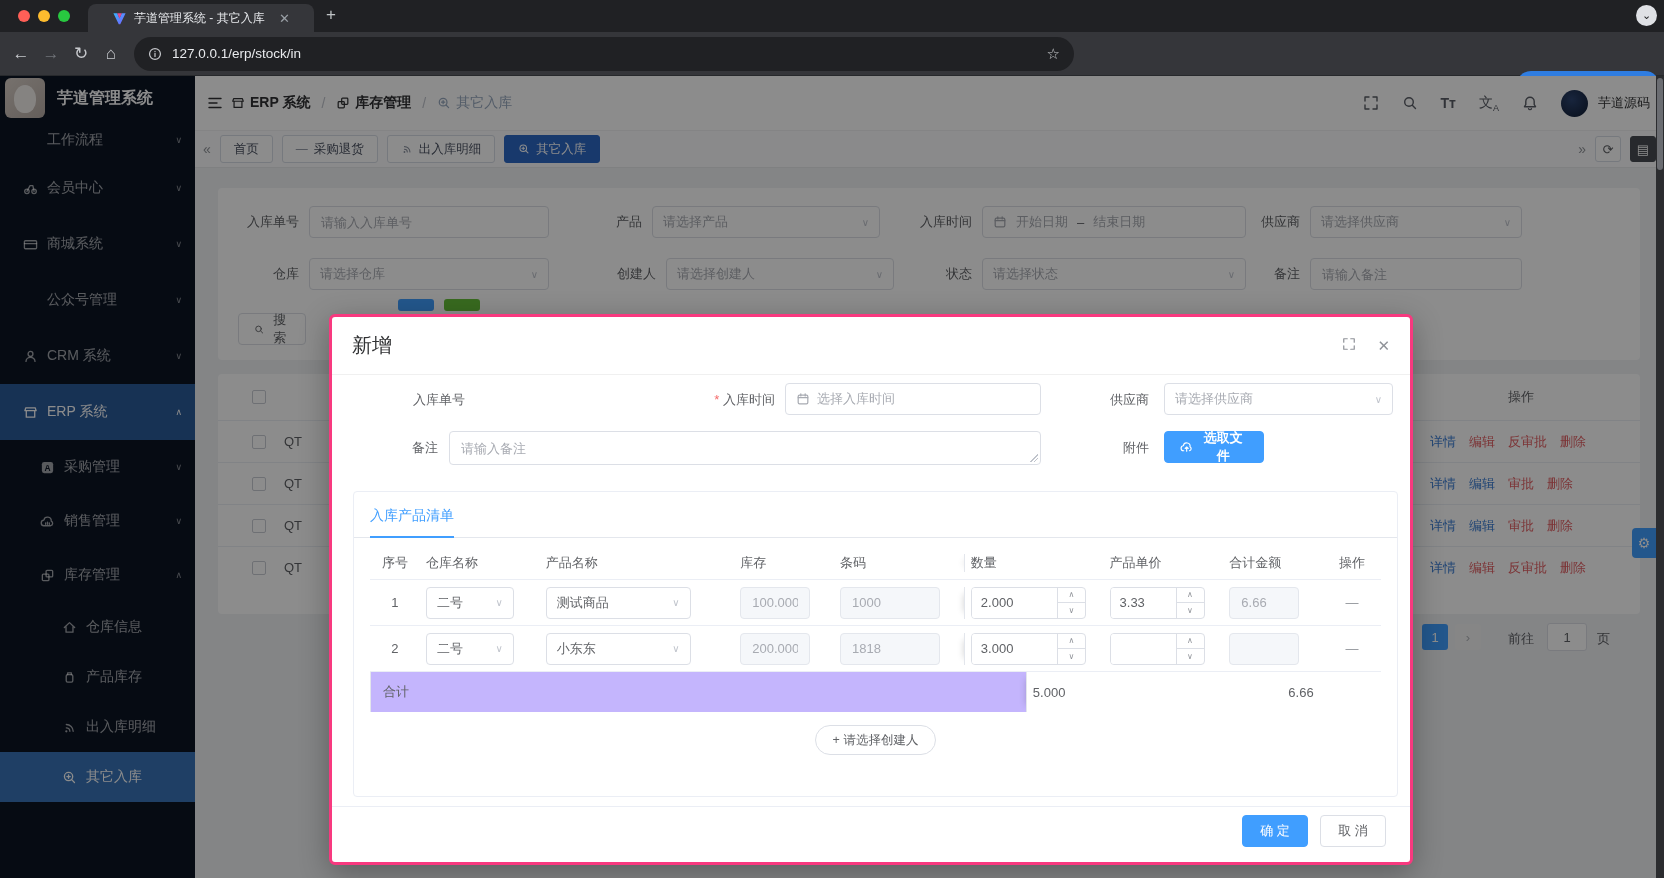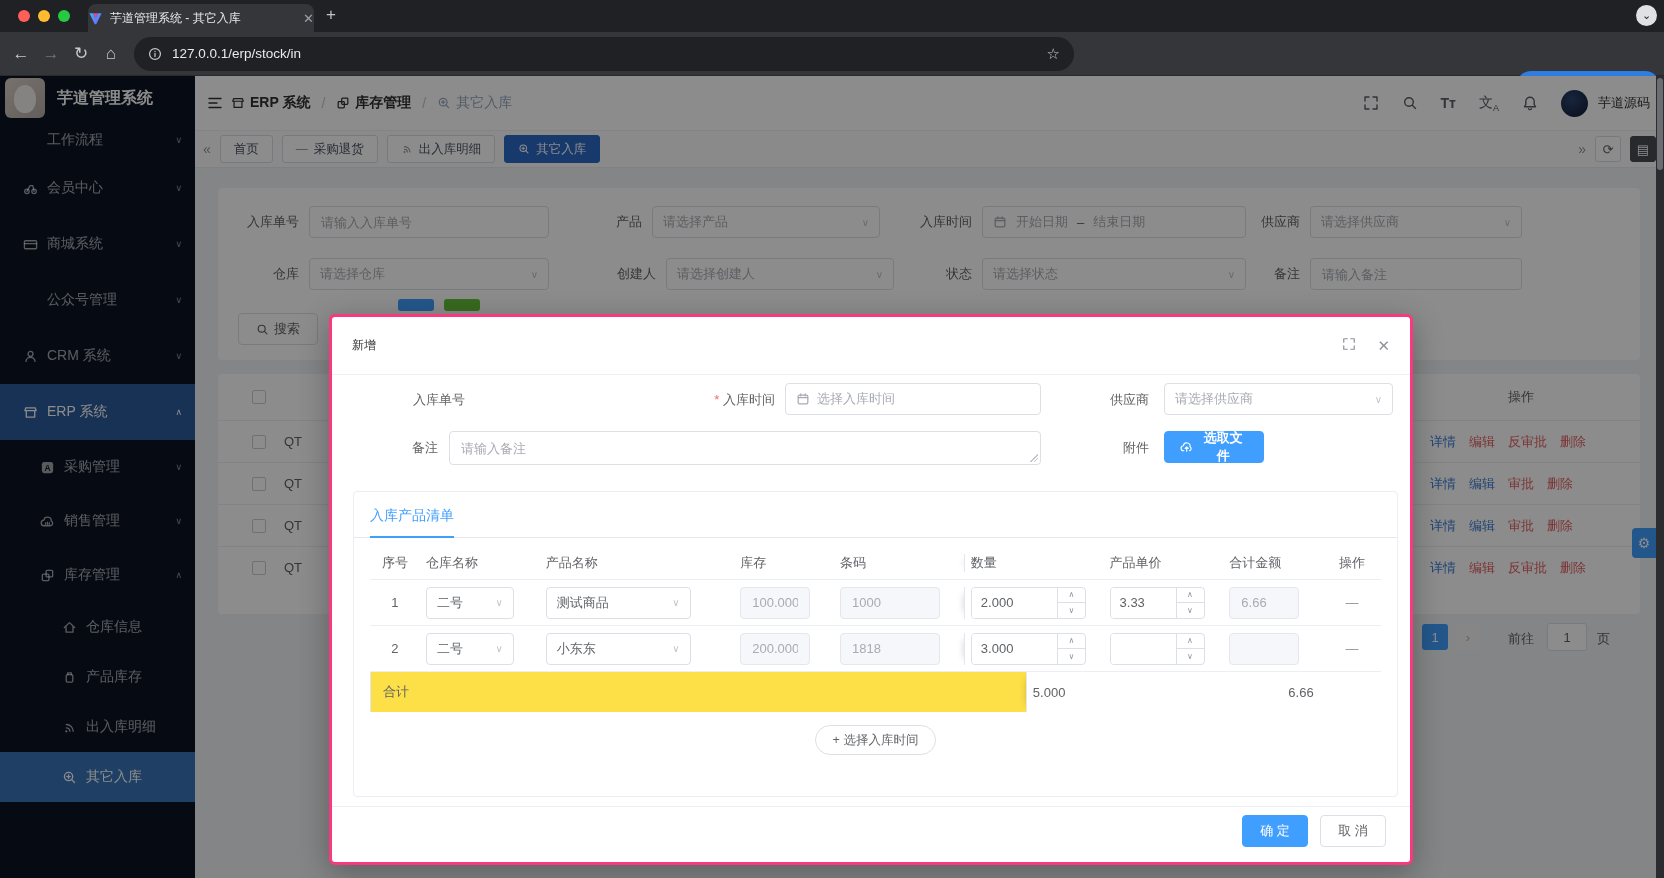--- a/index.html
+++ b/index.html
@@ -6,21 +6,21 @@
   html,body { width:1664px; height:878px; overflow:hidden; background:#202124;
     font-family:"Liberation Sans","DejaVu Sans",sans-serif; }
   .screen { position:relative; width:1664px; height:878px; overflow:hidden; }
   .abs { position:absolute; }
   svg.i { width:15px; height:15px; fill:none; stroke:currentColor; stroke-width:1.4; stroke-linecap:round; stroke-linejoin:round; display:block; }
 
   
   .chrome-top { position:absolute; left:0; top:0; width:1664px; height:32px; background:#202124; }
   .tl { position:absolute; top:10px; width:12px; height:12px; border-radius:50%; }
   .btab { position:absolute; left:88px; top:4px; width:226px; height:28px; background:#35363a;
-    border-radius:8px 8px 0 0; display:flex; align-items:center; padding:0 0; gap:7px; }
+    border-radius:8px 8px 0 0; display:flex; align-items:center; padding:0 24px; gap:7px; }
   .btab-title { flex:1; font-size:12px; color:#e8eaed; white-space:nowrap; overflow:hidden; }
   .btab-x { color:#9aa0a6; font-size:13px; }
   .newtab { position:absolute; left:326px; top:5px; color:#c0c4c6; font-size:17px; }
   .tabsearch { position:absolute; left:1636px; top:5px; width:21px; height:21px; border-radius:50%;
     background:#dfe1e5; color:#202124; font-size:11px; display:flex; align-items:center; justify-content:center; }
   .chrome-bar { position:absolute; left:0; top:32px; width:1664px; height:44px; background:#35363a;
     display:flex; align-items:center; border-bottom:1px solid #27292c; }
   .navic { color:#c6c8cc; font-size:17px; width:30px; text-align:center; }
   .navic.dim { color:#717479; }
   .omni { position:relative; margin-left:8px; width:940px; height:34px; background:#202124; border-radius:17px;
@@ -126,21 +126,21 @@
   .gotoinp { position:absolute; width:40px; height:28px; border:1px solid #dcdfe6; border-radius:3px;
     background:#fff; text-align:center; font-size:13px; color:#606266; outline:none; }
   .gearbtn { position:absolute; width:24px; height:30px; background:#409eff; border-radius:4px 0 0 4px;
     color:#fff; font-size:14px; display:flex; align-items:center; justify-content:center; }
 
   
   .modal { position:absolute; left:329px; top:238px; width:1084px; height:551px; background:#fff;
     border:3px solid #f8397f; border-radius:6px; box-shadow:0 8px 30px rgba(0,0,0,0.3); z-index:50; }
   .m-titlebar { position:absolute; left:0; top:0; right:0; height:58px; border-bottom:1px solid #f0f0f0;
     display:flex; align-items:center; padding:0 20px; }
-  .m-title { font-size:12px; color:#303133; }
+  .m-title { font-size:20px; color:#303133; }
   .m-ticons { margin-left:auto; display:flex; gap:21px; color:#909399; }
   .mlabel { position:absolute; font-size:13px; color:#606266; text-align:right; }
   .req::before { content:"* "; color:#f56c6c; }
   .m-card { position:absolute; left:21px; top:174px; width:1045px; height:306px; border:1px solid #ebeef5;
     border-radius:4px; background:#fff; }
   .ptab-row { height:46px; border-bottom:1px solid #e4e7ed; display:flex; align-items:flex-end; padding:0 16px; }
   .ptab { position:relative; font-size:14px; color:#409eff; padding-bottom:12px; }
   .ptab::after { content:""; position:absolute; left:0; right:0; bottom:-1px; height:2px; background:#409eff; }
   .ptable { margin:8px 16px 0; }
   .prow { display:flex; align-items:center; border-bottom:1px solid #ebeef5; }
@@ -152,21 +152,21 @@
   .c4{width:100px;} .c5{width:130px;}
   .c6{width:140px;} .c7{width:120px;} .c8{width:100px;} .c9{width:58px; justify-content:center; padding-left:0;}
   .rsec { border-left:1px solid #e3e6ec; box-shadow:-7px 0 7px -7px rgba(0,0,0,0.18); }
   .stepper { display:flex; height:32px; border:1px solid #dcdfe6; border-radius:4px; background:#fff; overflow:hidden;gap:16px; }
   .stepper .sin { flex:1; min-width:0; border:none; outline:none; padding:0 9px; font-size:13px; color:#606266;
     font-family:"Liberation Sans","DejaVu Sans",sans-serif; }
   .sc { width:28px; border-left:1px solid #dcdfe6; display:flex; flex-direction:column; }
   .sc span { flex:1; display:flex; align-items:center; justify-content:center; font-size:8px; color:#909399; }
   .sc .su { border-bottom:1px solid #dcdfe6; }
   .sumrow { display:flex; align-items:center; height:40px; }
-  .sumleft { width:665px; height:40px; background:#fde047; display:flex; align-items:center;
+  .sumleft { width:665px; height:40px; background:#c4b5fd; display:flex; align-items:center;
     padding-left:12px; font-size:13px; color:#606266; }
   .sumright { display:flex; align-items:center; height:40px; }
   .addwrap { display:flex; justify-content:center; margin-top:13px; }
   .addbtn { height:30px; border:1px solid #dcdfe6; border-radius:16px; background:#fff; font-size:12.5px;
     color:#606266; display:inline-flex; align-items:center; padding:0 17px; }
   .m-footer { position:absolute; left:0; top:489px; right:0; border-top:1px solid #ebeef5;
     display:flex; justify-content:flex-end; gap:12px; padding:8px 24px 0; }
   .mbtn { width:66px; height:32px; border-radius:4px; font-size:13px; display:flex; align-items:center;
     justify-content:center; }
   .mbtn.ok { background:#409eff; color:#fff; border:1px solid #409eff; }
@@ -517,21 +517,21 @@
               <span class="val ph">请选择状态</span>
               <span class="sarr">∨</span>
               </div>
           </div>
           <div class="fg" style="left:1038px;top:70px">
             <span class="flabel" style="width:44px">备注</span>
             <input class="inp" style="width: 212px;" placeholder="请输入备注">
           </div>
         </div>
 
-        <button class="btn abs" style="left:43px;top:145px;width:80px">
+        <button class="btn abs" style="left:43px;top:145px;width:68px">
           <svg class="i" style="width:13px;height:13px" viewBox="0 0 16 16">
               <circle cx="7" cy="7" r="4.3"></circle>
               <path d="M10.3 10.3l3.2 3.2"></path>
             </svg>
           <span>搜索</span>
         </button>
         <span class="abs" style="left:203px;top:131px;width:36px;height:12px;background:#409eff;border-radius:3px"></span>
         <span class="abs" style="left:249px;top:131px;width:36px;height:12px;background:#67c23a;border-radius:3px"></span>
 
         <div class="card abs" style="left:23px;top:206px;width:1422px;height:240px">
@@ -736,21 +736,21 @@
               </span>
             <span class="pc c9" style="color:#909399">—</span>
           </div>
           <div class="sumrow">
             <span class="sumleft rsec" style="box-shadow:none">合计</span>
             <span class="sumright rsec" style="width:140px;padding-left:6px;font-size:13px;color:#606266">5.000</span>
             <span style="width:120px"></span>
             <span style="width:100px;padding-left:6px;font-size:13px;color:#606266">6.66</span>
           </div>
           <div class="addwrap">
-            <button class="addbtn">+ 选择入库时间</button>
+            <button class="addbtn">+ 请选择创建人</button>
           </div>
         </div>
       </div>
 
       <div class="m-footer">
         <button class="mbtn ok">确 定</button>
         <button class="mbtn no">取 消</button>
       </div>
     </div>
 

